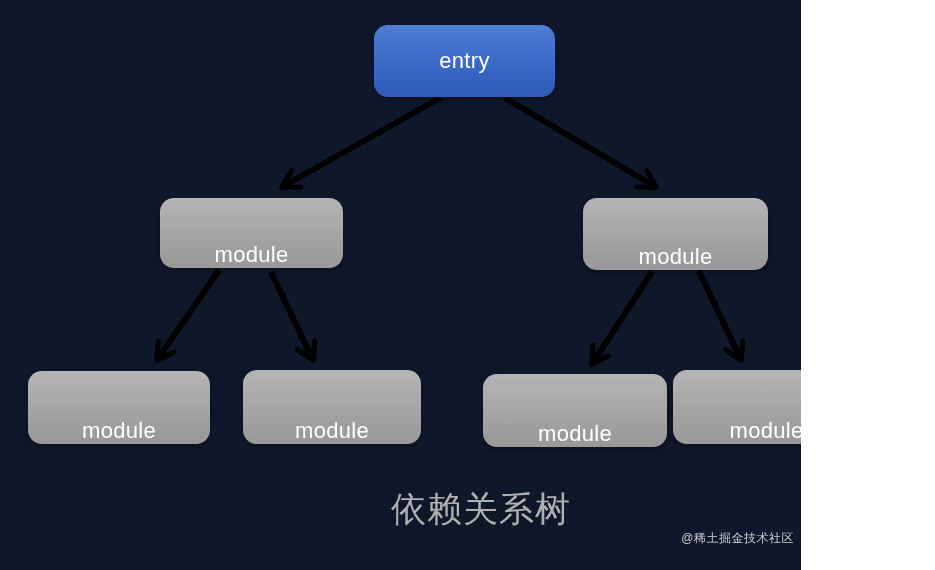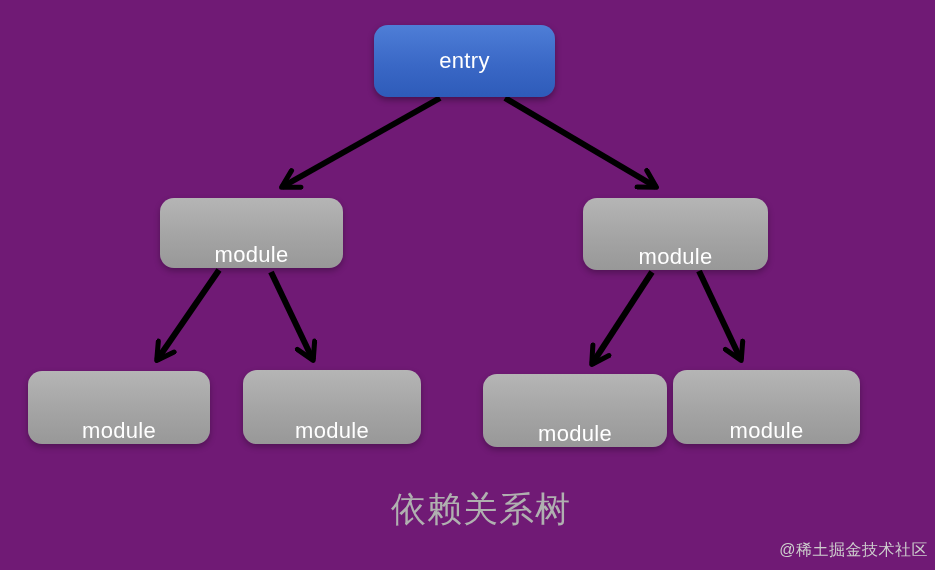--- a/index.html
+++ b/index.html
@@ -3,23 +3,23 @@
 <meta charset="utf-8">
 <style>
   html, body {
     margin: 0;
     padding: 0;
     background: #ffffff;
     font-family: "Liberation Sans", "DejaVu Sans", sans-serif;
   }
   .canvas {
     position: relative;
-    width: 935px;
+    width: 801px;
     height: 570px;
-    background: #701a75;
+    background: #0f172a;
     overflow: hidden;
   }
   .edges-layer {
     position: absolute;
     left: 0;
     top: 0;
     width: 935px;
     height: 570px;
     pointer-events: none;
   }
@@ -49,22 +49,22 @@
     left: 0;
     width: 962px; 
     text-align: center;
     font-size: 35px;
     color: #b0b0b0;
     letter-spacing: 1px;
   }
   .watermark {
     position: absolute;
     right: 7px;
-    bottom: 9px;
-    font-size: 16px;
+    bottom: 23px;
+    font-size: 12px;
     color: #cdcdcd;
     letter-spacing: 0.5px;
   }
 </style>
 </head>
 <body>
 
 <div class="canvas">
 
   <svg class="edges-layer" width="935" height="570" viewBox="0 0 935 570" xmlns="http://www.w3.org/2000/svg">

